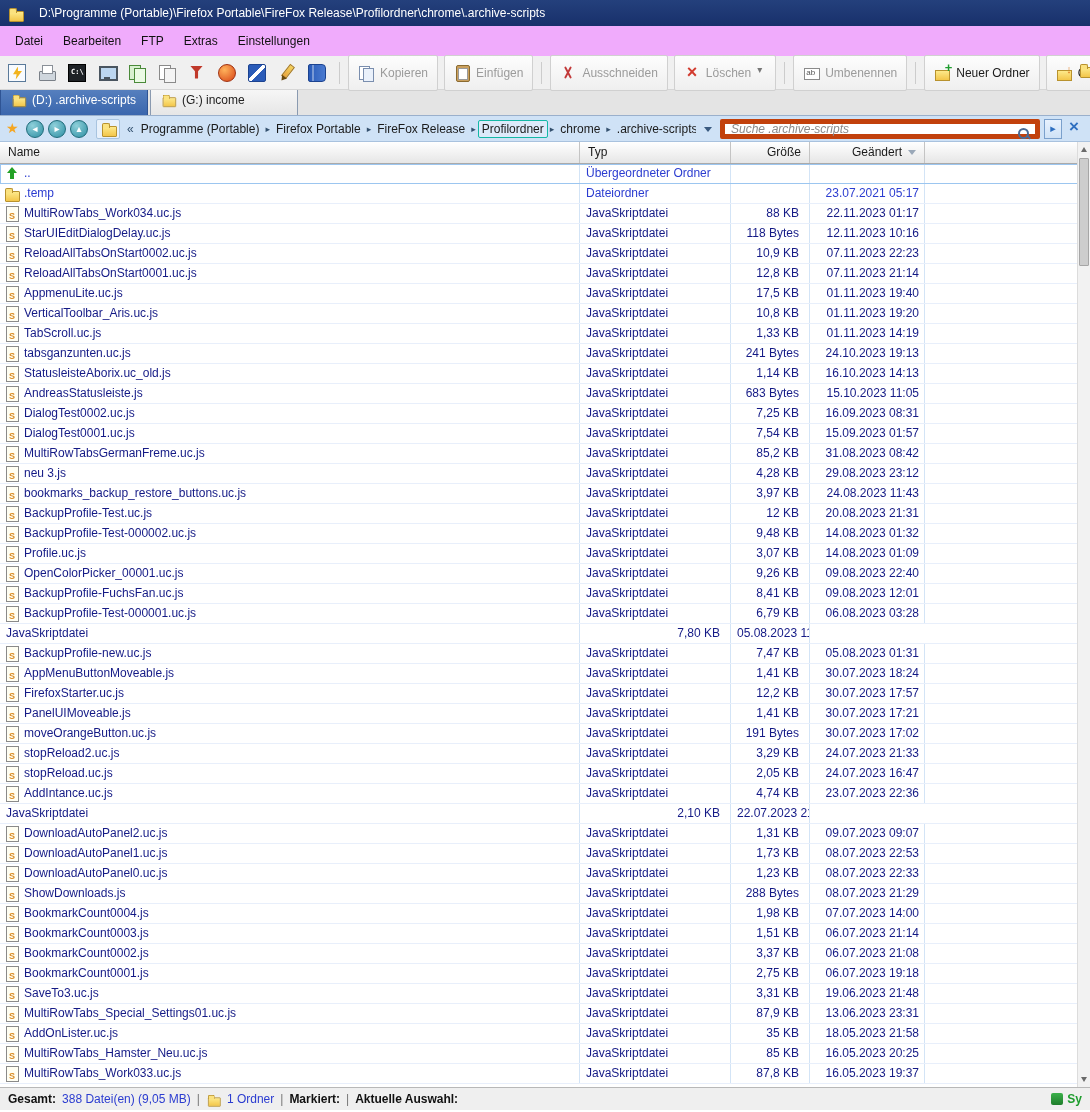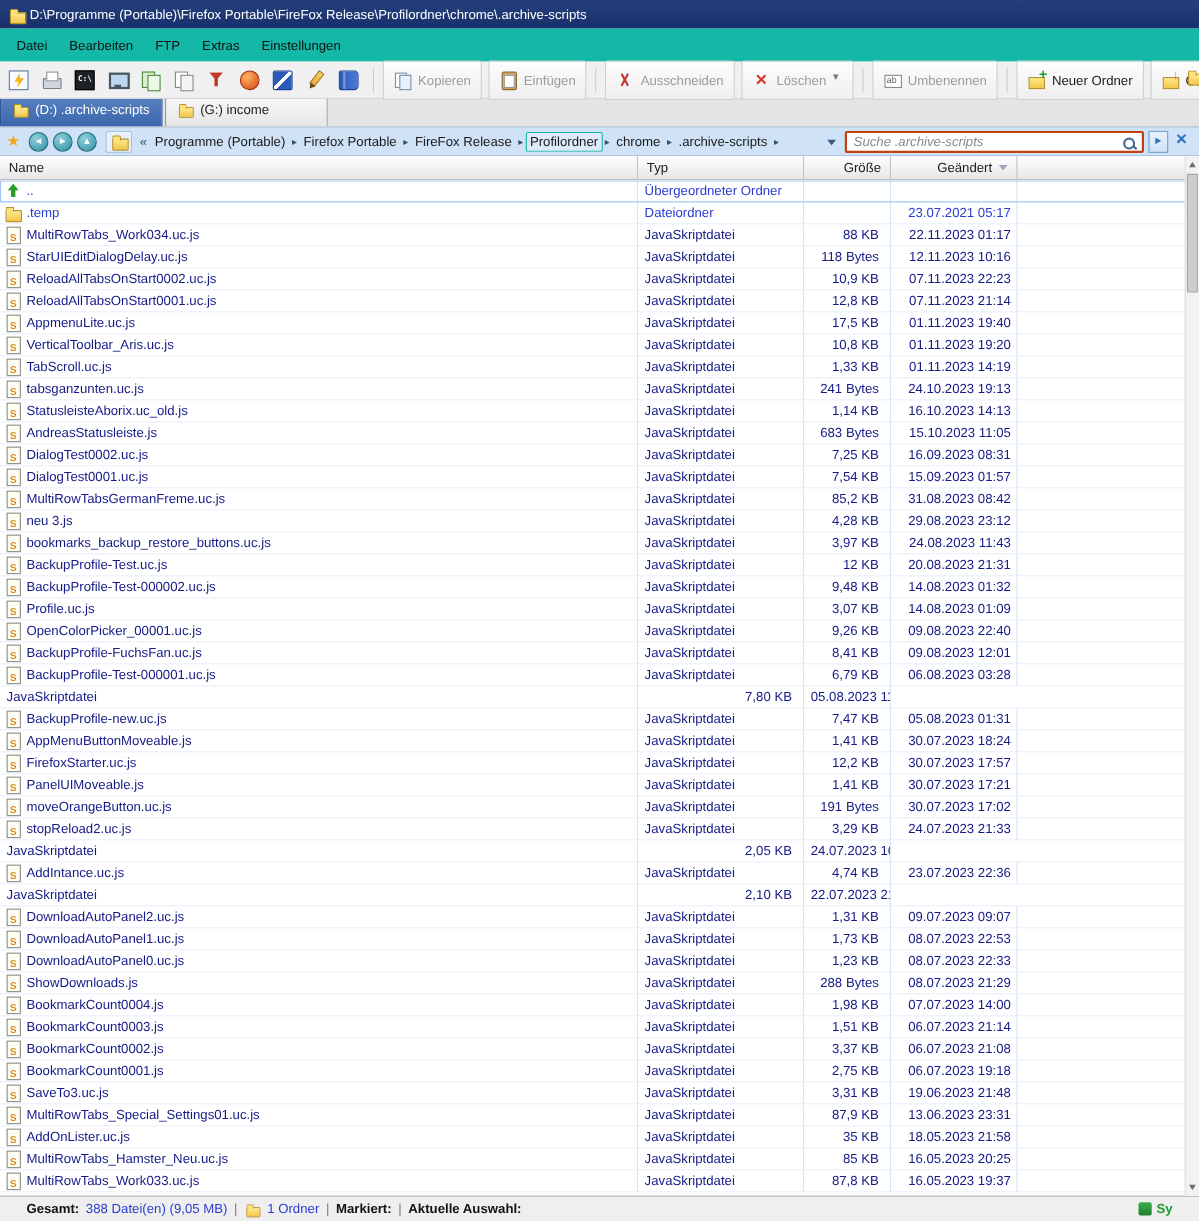--- a/index.html
+++ b/index.html
@@ -2,24 +2,24 @@
 <html><head>
 <meta charset="utf-8">
 <style>
   * { margin:0; padding:0; box-sizing:border-box; }
   html,body { width:1090px; height:1112px; }
   body { font-family:"Liberation Sans",sans-serif; font-size:12px; background:#fff; color:#222;
          overflow:hidden; position:relative; display:flex; flex-direction:column; }
 
   
   .titlebar { height:26px; background:linear-gradient(#24407c,#18306b); color:#fff;
-              display:flex; align-items:center; gap:4px; padding:0 8px; flex:none; }
-
-  
-  .menubar { height:30px; background:#14b8a6; display:flex; align-items:center; padding:0 6px; gap:2px; flex:none; }
+              display:flex; align-items:center; gap:16px; padding:0 8px; flex:none; }
+
+  
+  .menubar { height:30px; background:#f0abfc; display:flex; align-items:center; padding:0 6px; gap:2px; flex:none; }
   .menu-item { padding:4px 9px; color:#111; cursor:default; }
 
   
   .toolbar { height:34px; background:#f0f0f0; border-bottom:1px solid #d6d6d6; display:flex;
              align-items:center; padding:0 4px; flex:none; position:relative; }
   .ti-strip { display:flex; align-items:center; gap:4px; margin-right:4px; }
   .tib { width:26px; height:26px; display:flex; align-items:center; justify-content:center;
          border:none; background:transparent; cursor:default; }
   .ti { position:relative; width:18px; height:18px; display:block; }
   .tsep { width:1px; height:22px; background:#cccccc; margin:0 5px; flex:none; }
@@ -106,21 +106,21 @@
   .folderbtn { width:24px; height:20px; border:1px solid #a8c4e0; background:#e8f1fb; border-radius:2px;
                display:flex; align-items:center; justify-content:center; margin-left:4px; }
   .crumbs { flex:1; display:flex; align-items:center; overflow:hidden; white-space:nowrap; color:#1a1a1a; }
   .crumb { padding:2px 4px; cursor:default; }
   .crumb.hl { border:1px solid #14b8a6; background:#ddeafa; border-radius:2px; padding:1px 3px; }
   .csep { color:#33506e; font-size:9px; padding:0 2px; }
   .cpre { color:#33506e; padding:0 3px; }
   .caretbtn { width:16px; height:18px; background:transparent; border:none; position:relative; flex:none; }
   .caret { position:absolute; left:4px; top:7px; width:0; height:0;
            border-left:4px solid transparent; border-right:4px solid transparent; border-top:5px solid #3a5a80; }
-  .searchwrap { width:272px; height:20px; background:#fff; border:2px solid #c2410c; border-radius:2px;
+  .searchwrap { width:320px; height:20px; background:#fff; border:5px solid #c2410c; border-radius:2px;
                 position:relative; display:flex; align-items:center; flex:none; }
   .searchinput { flex:1; border:none; outline:none; padding:0 22px 0 6px; height:18px; font:inherit;
                  color:#444; background:transparent; }
   .searchinput::placeholder { color:#8a8a8a; font-style:italic; }
   .mag { position:absolute; right:4px; top:3px; width:14px; height:14px; }
   .mag::before { content:""; position:absolute; left:1px; top:1px; width:7px; height:7px;
                  border:2px solid #4a6b96; border-radius:50%; }
   .mag::after { content:""; position:absolute; left:9px; top:9px; width:5px; height:2px;
                 background:#4a6b96; transform:rotate(45deg); }
   .gobtn { width:18px; height:20px; border:1px solid #7aa0cc; background:linear-gradient(#e8f2fe,#cfe2f6);
@@ -173,21 +173,21 @@
   .sb-up { top:0; } .sb-down { bottom:0; }
   .sb-up::before { content:""; position:absolute; left:3px; top:5px; width:0; height:0;
       border-left:3px solid transparent; border-right:3px solid transparent; border-bottom:5px solid #6a6a6a; }
   .sb-down::before { content:""; position:absolute; left:3px; bottom:5px; width:0; height:0;
       border-left:3px solid transparent; border-right:3px solid transparent; border-top:5px solid #6a6a6a; }
   .sb-thumb { position:absolute; left:1px; right:1px; top:16px; height:108px; background:#cdcdcd;
               border:1px solid #a6a6a6; border-radius:1px; }
 
   
   .statusbar { height:23px; background:#efefef; border-top:1px solid #b8b8b8; display:flex;
-               align-items:center; gap:6px; padding:0 24px; flex:none; }
+               align-items:center; gap:6px; padding:0 8px; flex:none; }
   .sb-label { font-weight:bold; color:#111; }
   .sb-blue { color:#2b3cd0; }
   .sb-sep { color:#777; }
   .statusbar .fi { transform:scale(0.85); }
   .sb-sync { margin-left:auto; display:flex; align-items:center; gap:4px; color:#1f9d2f; font-weight:bold; }
   .sync-glyph { width:12px; height:12px; background:linear-gradient(#3bb04a,#1f7d2c); border-radius:2px; }
 </style>
 </head>
 <body>
 
@@ -626,20 +626,24 @@
     <div class="c name">
       <span class="fi fi-js"></span>
       <span class="nm">stopReload2.uc.js</span>
     </div>
     <div class="c type">JavaSkriptdatei</div>
     <div class="c size">3,29 KB</div>
     <div class="c date">24.07.2023  21:33</div>
     <div class="c fill"></div>
   </div>
     <div class="frow">
+    <div class="c name">
+      <span class="fi fi-js"></span>
+      <span class="nm">stopReload.uc.js</span>
+    </div>
     <div class="c type">JavaSkriptdatei</div>
     <div class="c size">2,05 KB</div>
     <div class="c date">24.07.2023  16:47</div>
     <div class="c fill"></div>
   </div>
     <div class="frow">
     <div class="c name">
       <span class="fi fi-js"></span>
       <span class="nm">AddIntance.uc.js</span>
     </div>

